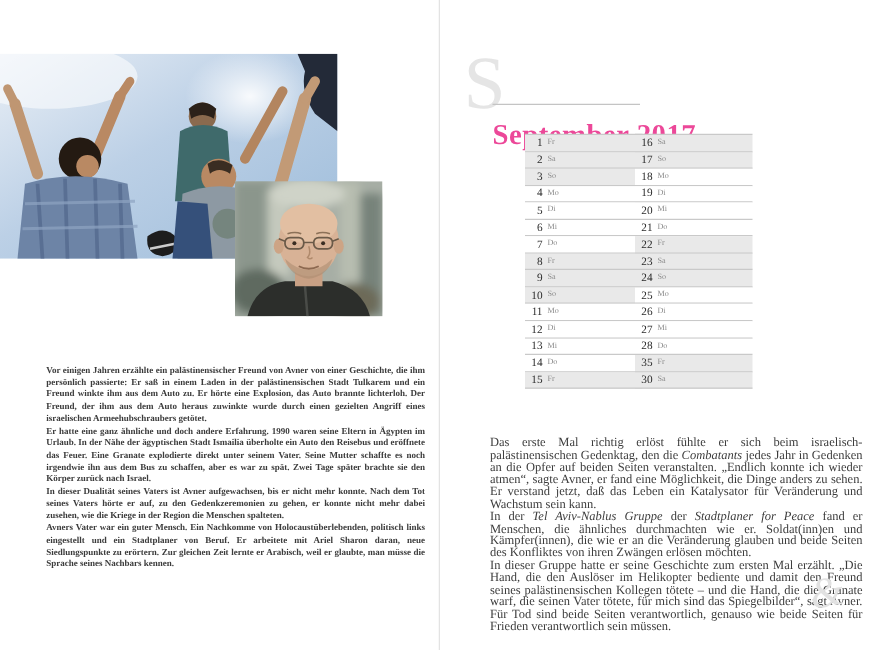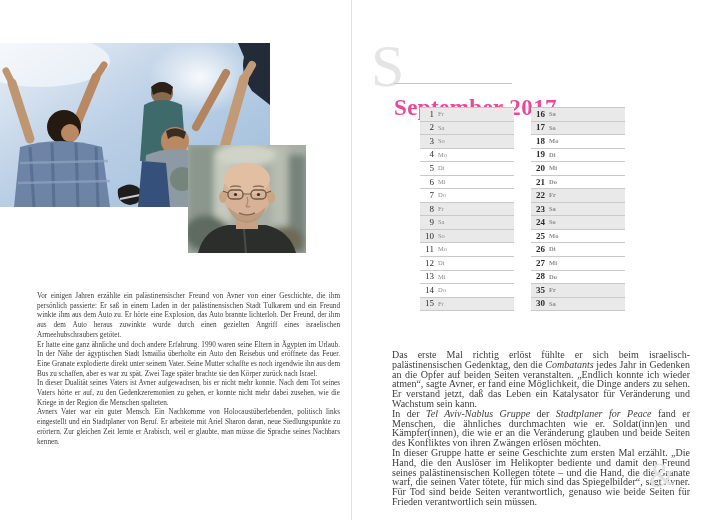--- a/index.html
+++ b/index.html
@@ -8,38 +8,38 @@
     position:relative; width:702px; height:520px; background:#ffffff;
     font-family:"Liberation Serif", serif; overflow:hidden;
   }
   .gutter { position:absolute; left:351px; top:0; width:1px; height:520px; background:#e3e3e3; }
 
   
   .photo-main { position:absolute; left:0; top:43px; width:270px; height:164px; }
   .photo-portrait { position:absolute; left:188px; top:145px; width:118px; height:108px; }
   .left-text {
     position:absolute; left:37px; top:292px; width:303px;
-    font-size:7.2px; line-height:9.7px; color:#3c3c3c; text-align:justify;
+    font-size:7.2px; line-height:9.7px; color:#3c3c3c; text-align:justify;font-weight:bold;
   }
   .left-text p, .right-text p { margin:0; }
 
   
   .drop-cap {
     position:absolute; left:371px; top:36px; font-size:60px; line-height:1;
     color:#e5e5e5; font-family:"Liberation Serif", serif;
   }
   .month-title {
     position:absolute; left:394px; top:51px; font-size:23px; font-weight:bold;
     color:#ec4899; letter-spacing:0.4px;margin-top:44px;
   }
   .title-rule { position:absolute; left:394px; top:83px; width:118px; height:1px; background:#c4c4c4; }
 
   .cal-col { position:absolute; top:107px; width:94px; border-top:1px solid #c9c9c9; }
   .cal-col-1 { left:420px; }
-  .cal-col-2 { left:531px;font-weight:bold; }
+  .cal-col-2 { left:508px; }
   .cal-row {
     height:13.55px; display:flex; align-items:center;
     border-bottom:1px solid #c9c9c9; background:#ffffff;
   }
   .cal-row.weekend { background:#e9e9e9; }
   .cal-num { width:14px; text-align:right; font-size:9px; color:#2b2b2b; line-height:1; }
   .cal-wd  { margin-left:4px; font-size:6.5px; color:#8b8b8b; line-height:1; }
 
   .right-text {
     position:absolute; left:392px; top:350px; width:298px;

